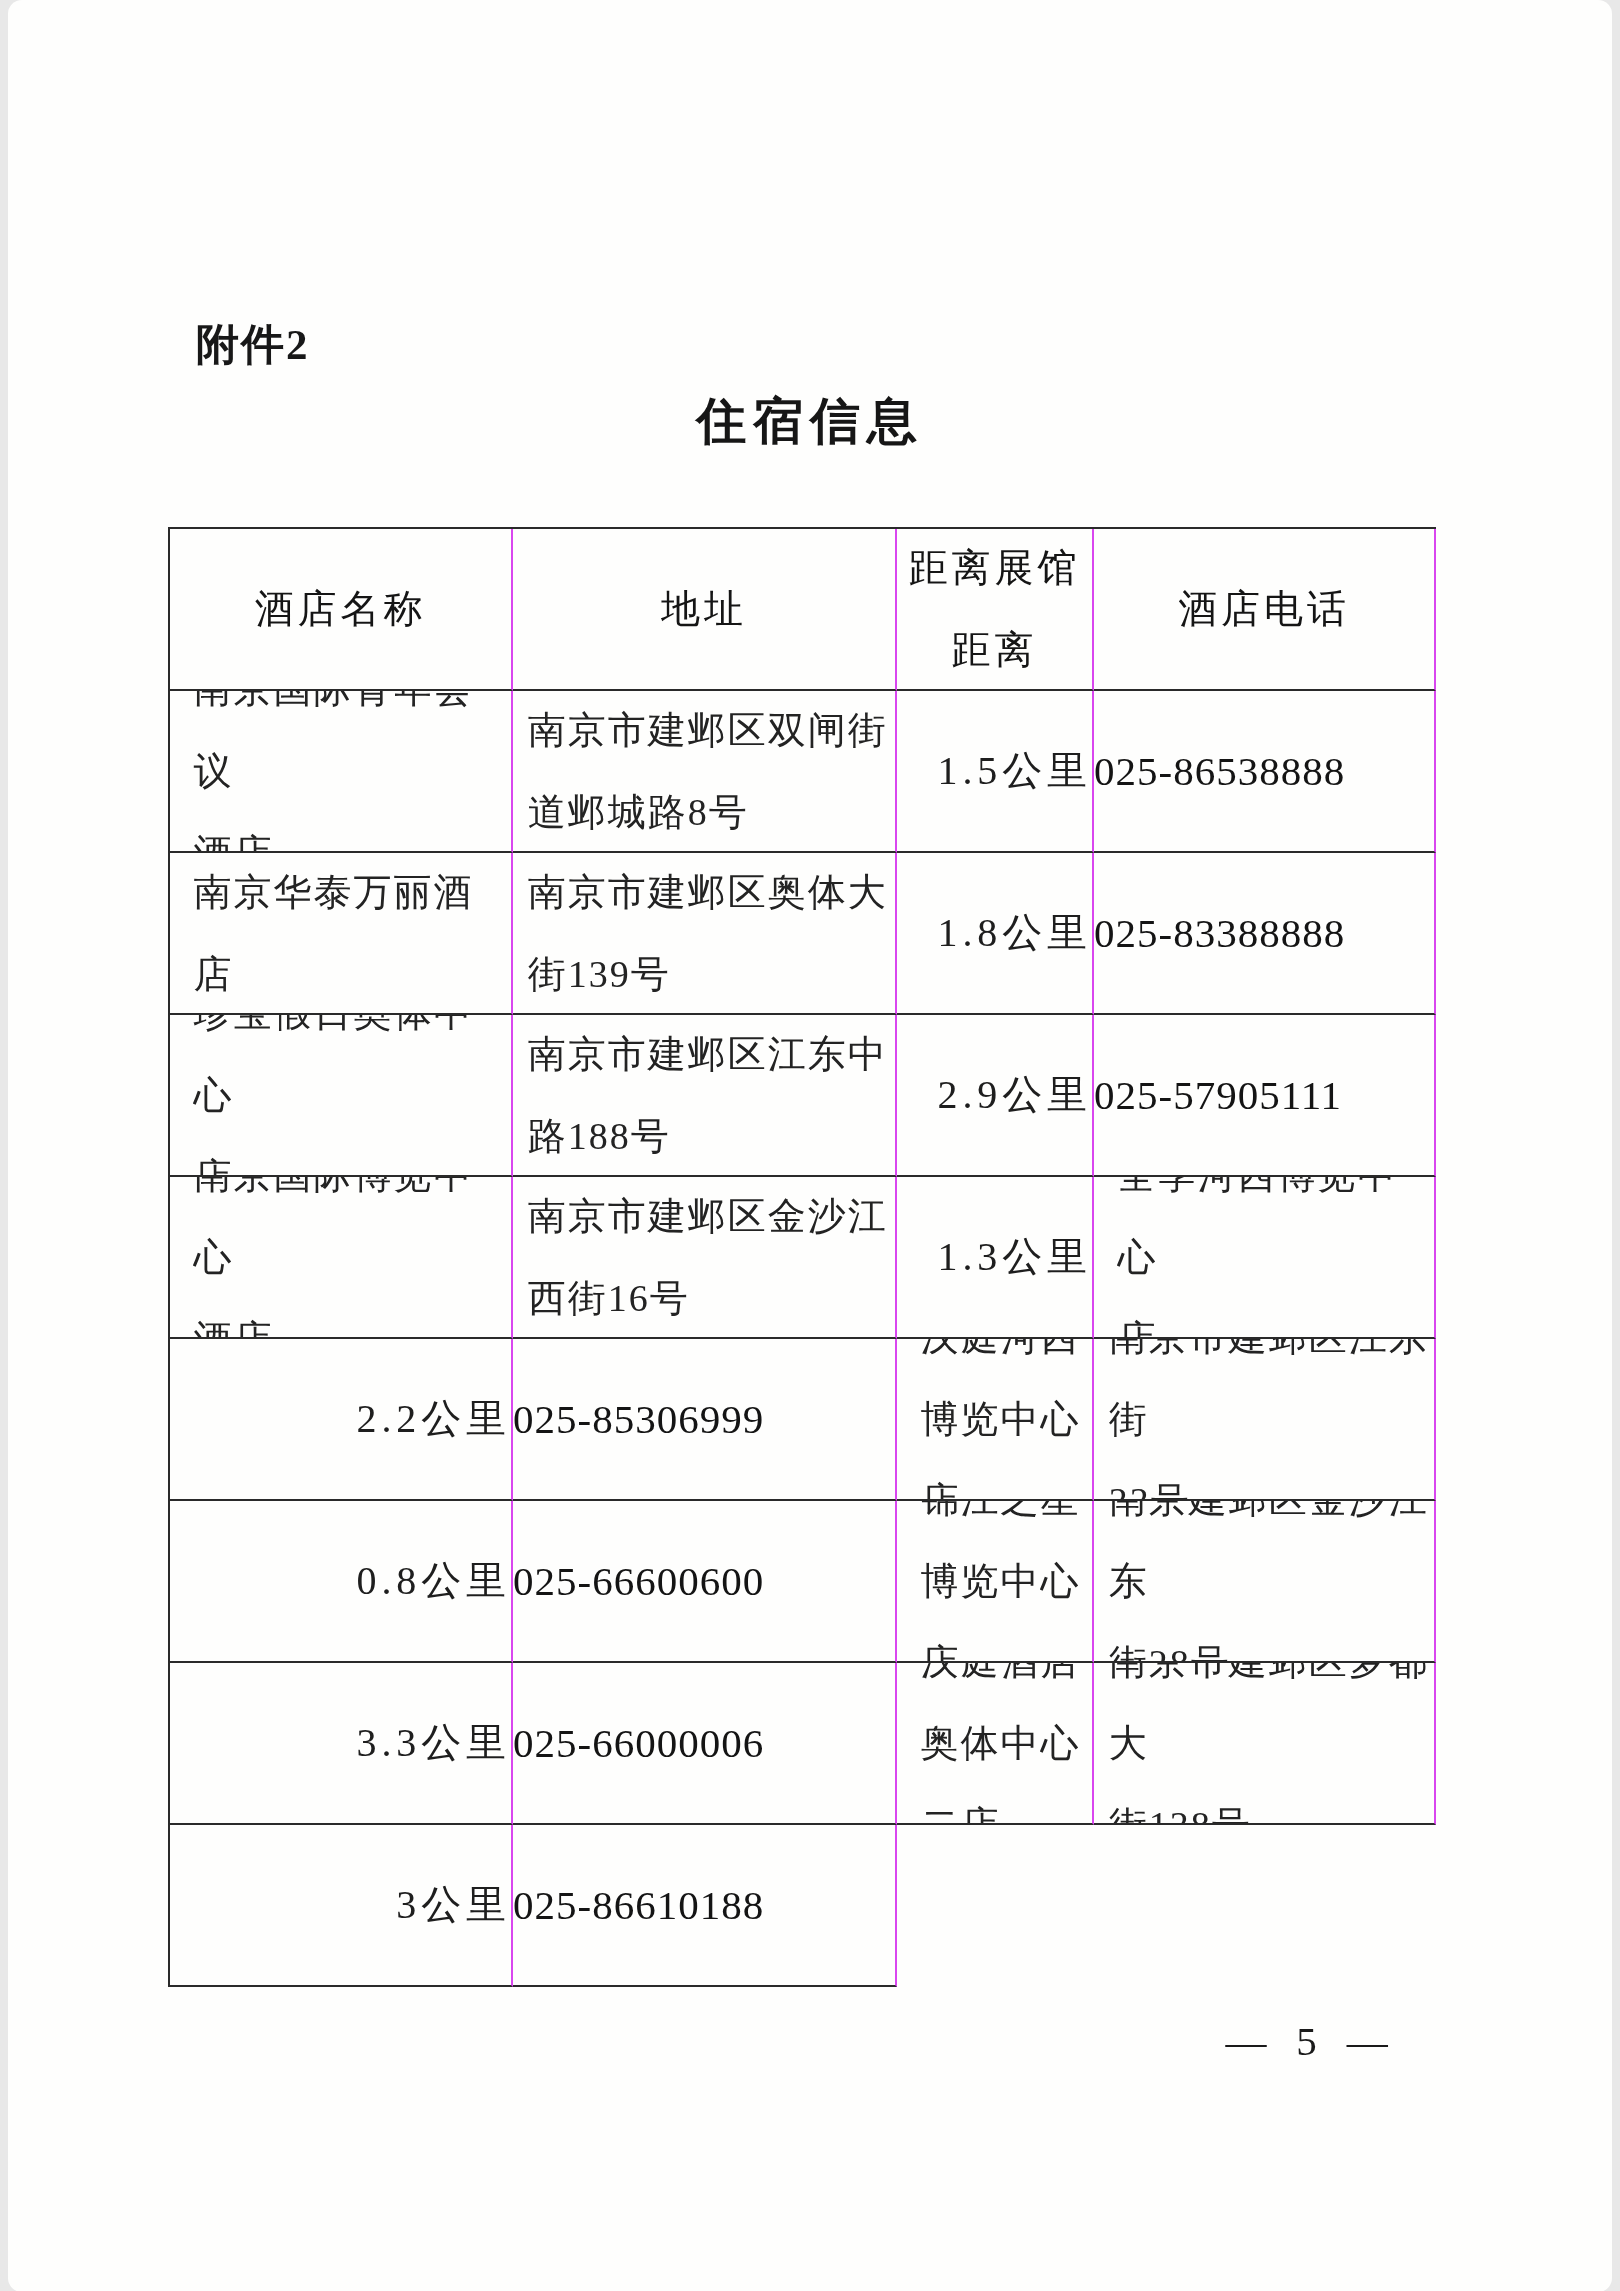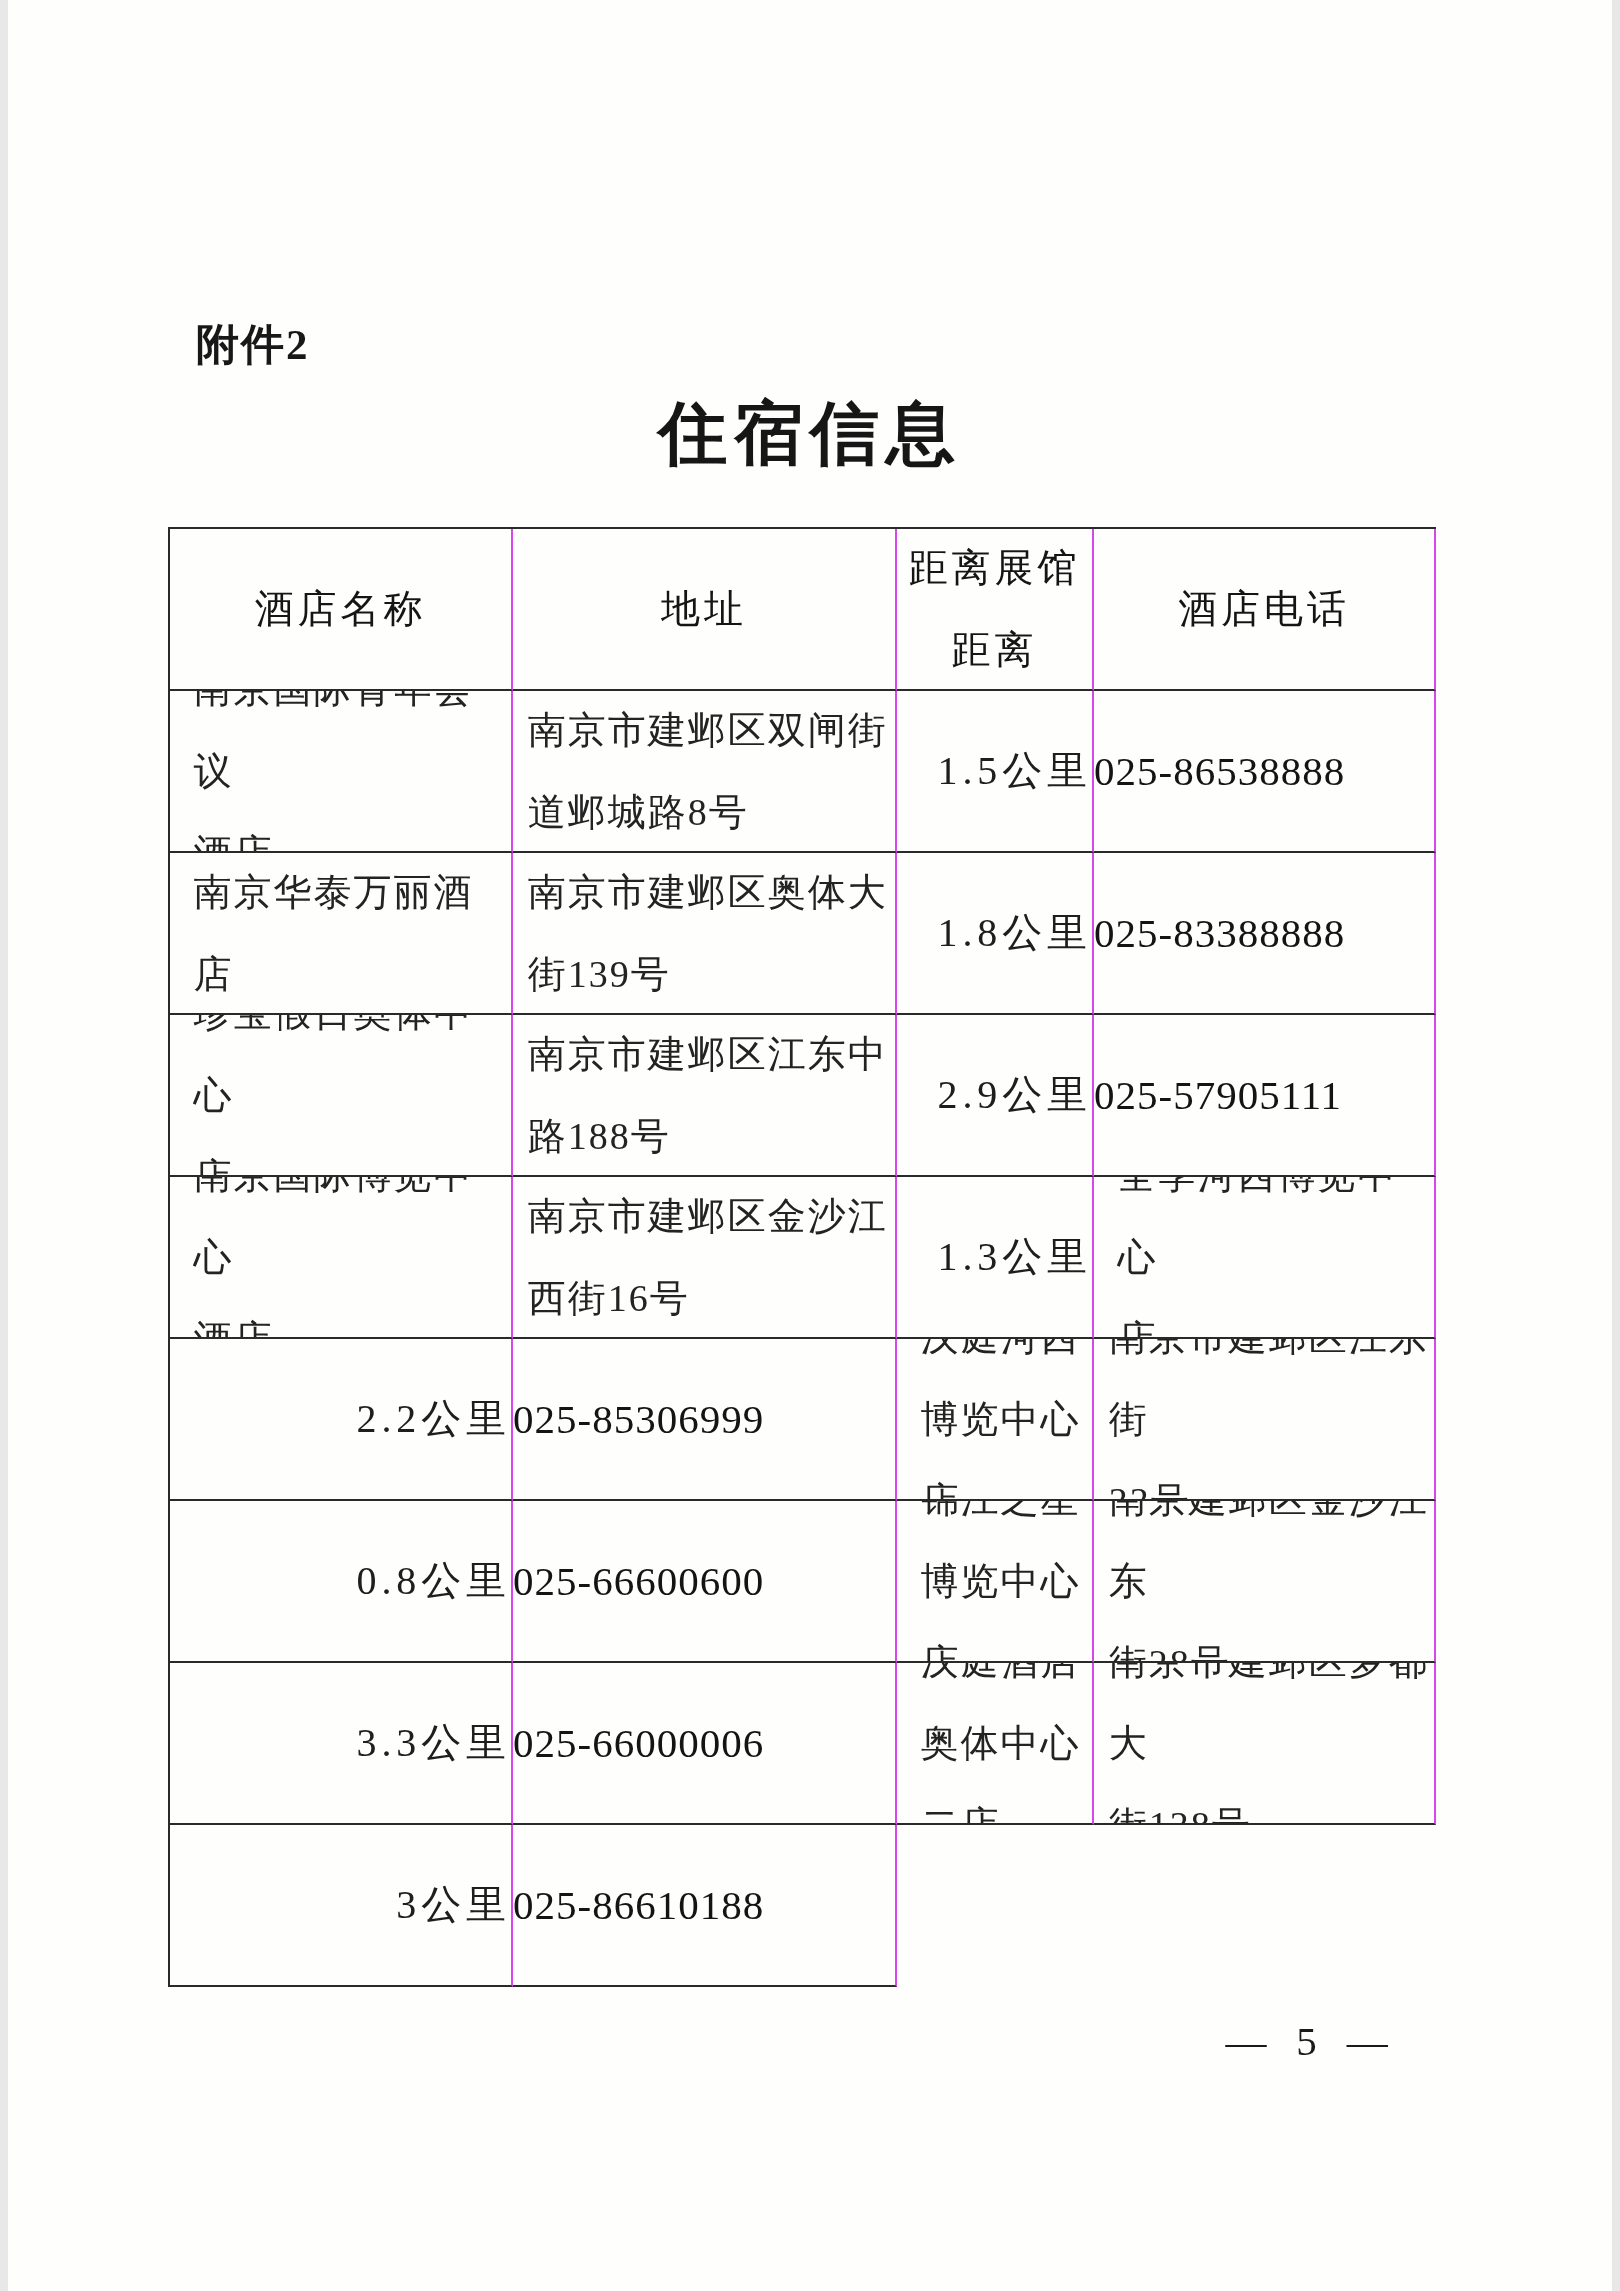--- a/index.html
+++ b/index.html
@@ -9,37 +9,38 @@
   }
   .page {
     position: relative;
     width: 1604px;
     height: 2292px;
     margin: 0 auto;
     background: #fefefd;
     overflow: hidden;
     font-family: "Liberation Serif", "DejaVu Serif", serif;
     color: #1c1c1c;
+    border-radius: 14px;
   }
   .attachment-label {
     position: absolute;
     left: 188px;
     top: 316px;
     font-size: 43px;
     font-weight: 600;
     letter-spacing: 2px;
     color: #181818;
   }
   .doc-title {
     position: absolute;
     left: 0;
     right: 0;
     top: 388px;
     text-align: center;
-    font-size: 69px;
+    font-size: 50px;
     font-weight: 700;
     letter-spacing: 6.9px;
     color: #161616;
   }
   .hotel-table {
     position: absolute;
     left: 160px;
     top: 527px;
     width: 1266px;
     display: grid;

